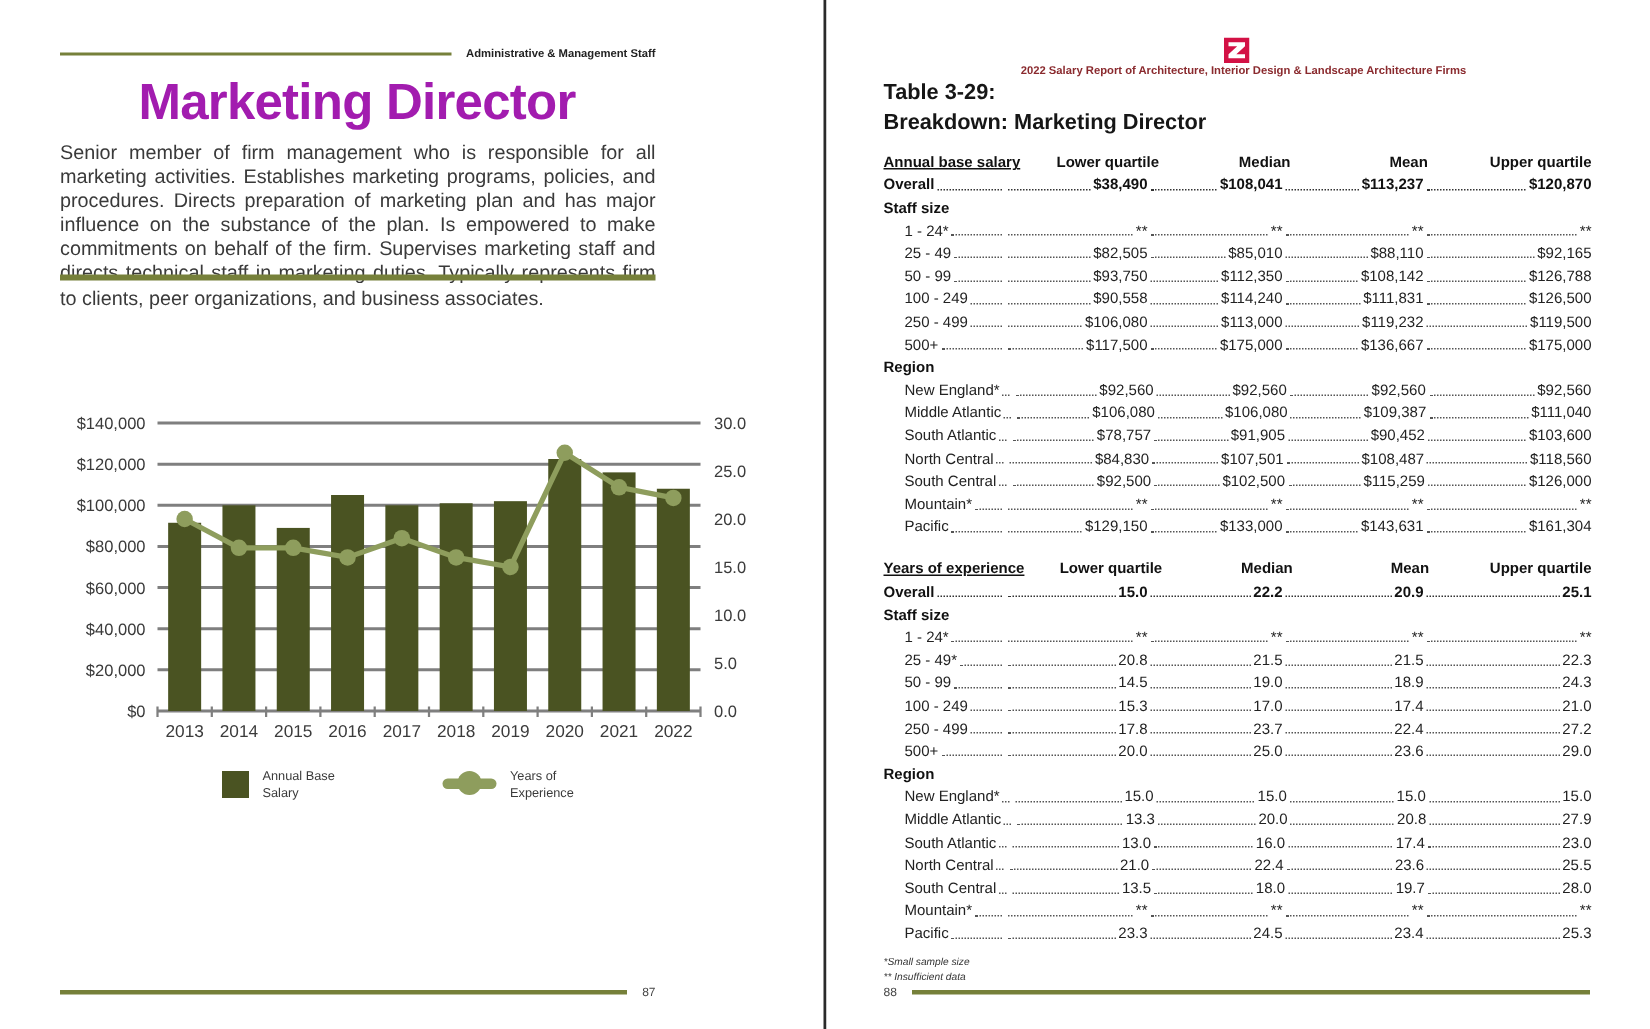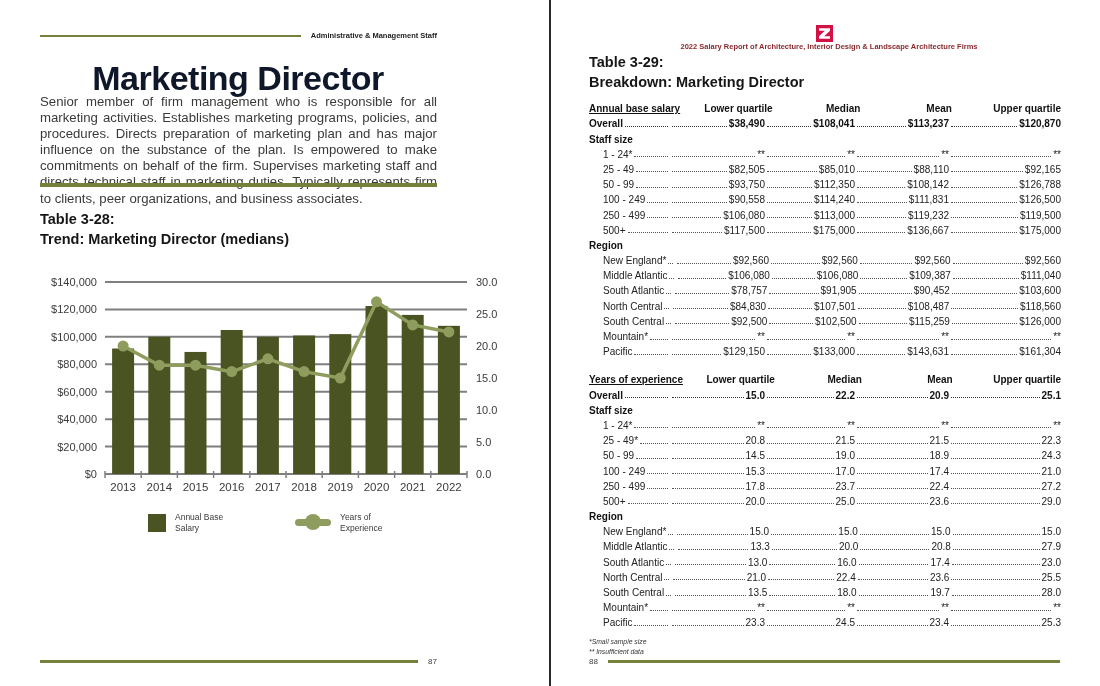--- a/index.html
+++ b/index.html
@@ -9,22 +9,22 @@
   }
   .page{position:absolute;top:0;height:686px;background:#fff;}
   .page-left{left:0;width:476px;}
   .page-right{left:551px;width:549px;}
   .gutter{position:absolute;left:549px;top:0;bottom:0;width:2px;background:#2a2a2a;}
 
   
   .running-head{position:absolute;top:31px;left:40px;right:39px;display:flex;align-items:center;}
   .rh-rule{flex:1;height:2px;background:#76803a;margin-right:10px;}
   .rh-text{font-size:7.5px;font-weight:bold;color:#222;white-space:nowrap;}
-  .big-title{position:absolute;top:59px;left:0;right:0;text-align:center;
-    font-size:34px;font-weight:bold;color:#0f172a;letter-spacing:-0.5px;}
+  .big-title{position:absolute;top:49px;left:0;right:0;text-align:center;
+    font-size:34px;font-weight:bold;color:#a21caf;letter-spacing:-0.5px;}
   .desc{position:absolute;top:94px;left:40px;right:39px;font-size:13.2px;line-height:1.22;
     text-align:justify;color:#3a3a3a;}
   .thick-rule{position:absolute;top:183px;left:40px;right:39px;height:4px;background:#76803a;}
   .chart-title{position:absolute;top:210px;left:40px;font-size:14.5px;font-weight:bold;
     color:#161616;line-height:1.35;}
   .chart-wrap{position:absolute;top:260px;left:40px;width:470px;height:242px;}
   .legend{position:absolute;top:512px;left:40px;width:470px;display:flex;justify-content:center;gap:58px;}
   .legend-item{display:flex;align-items:center;gap:9px;}
   .legend-label{font-size:8.5px;color:#3a3a3a;width:62px;line-height:1.25;}
   .sw-bar{width:18px;height:18px;background:#4a5322;}
@@ -73,24 +73,20 @@
     <div class="rh-rule"></div>
     <span class="rh-text">Administrative &amp; Management Staff</span>
   </div>
 
   <div class="big-title">Marketing Director</div>
 
   <div class="desc">Senior member of firm management who is responsible for all marketing activities. Establishes marketing programs, policies, and procedures. Directs preparation of marketing plan and has major influence on the substance of the plan. Is empowered to make commitments on behalf of the firm. Supervises marketing staff and directs technical staff in marketing duties. Typically represents firm to clients, peer organizations, and business associates.</div>
 
   <div class="thick-rule"></div>
 
-  <div class="chart-title">
-    <div>Table 3-28:</div>
-    <div>Trend: Marketing Director (medians)</div>
-  </div>
 
   <div class="chart-wrap" id="chart"><svg width="470" height="242" viewBox="0 0 470 242">
         <line x1="65" y1="214" x2="427" y2="214" stroke="#7f7f7f" stroke-width="2"></line>
         <text class="ax" x="57" y="218" text-anchor="end">$0</text>
         <line x1="65" y1="186.57142857142858" x2="427" y2="186.57142857142858" stroke="#7f7f7f" stroke-width="2"></line>
         <text class="ax" x="57" y="190.57142857142858" text-anchor="end">$20,000</text>
         <line x1="65" y1="159.14285714285714" x2="427" y2="159.14285714285714" stroke="#7f7f7f" stroke-width="2"></line>
         <text class="ax" x="57" y="163.14285714285714" text-anchor="end">$40,000</text>
         <line x1="65" y1="131.71428571428572" x2="427" y2="131.71428571428572" stroke="#7f7f7f" stroke-width="2"></line>
         <text class="ax" x="57" y="135.71428571428572" text-anchor="end">$60,000</text>

